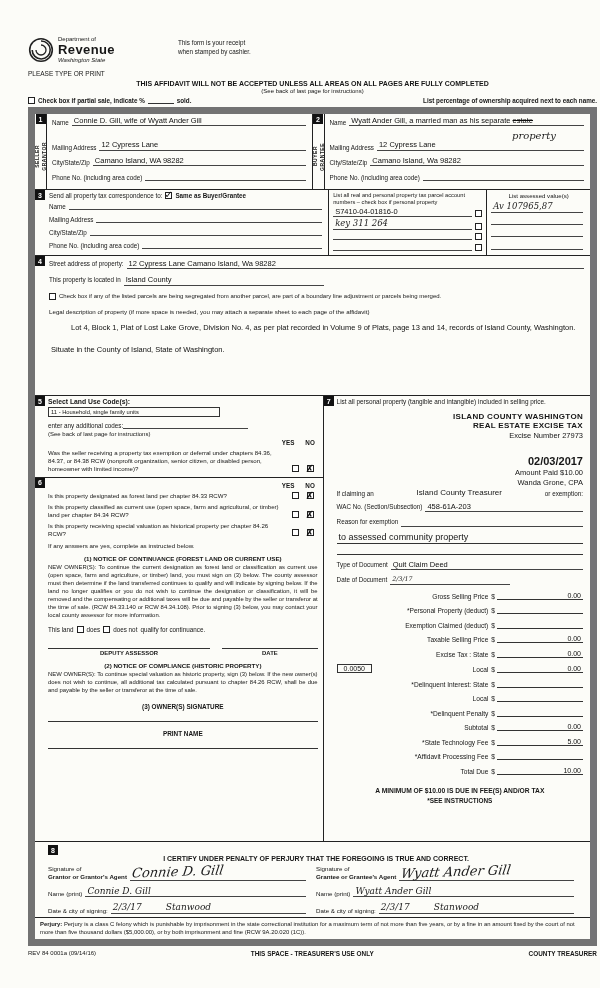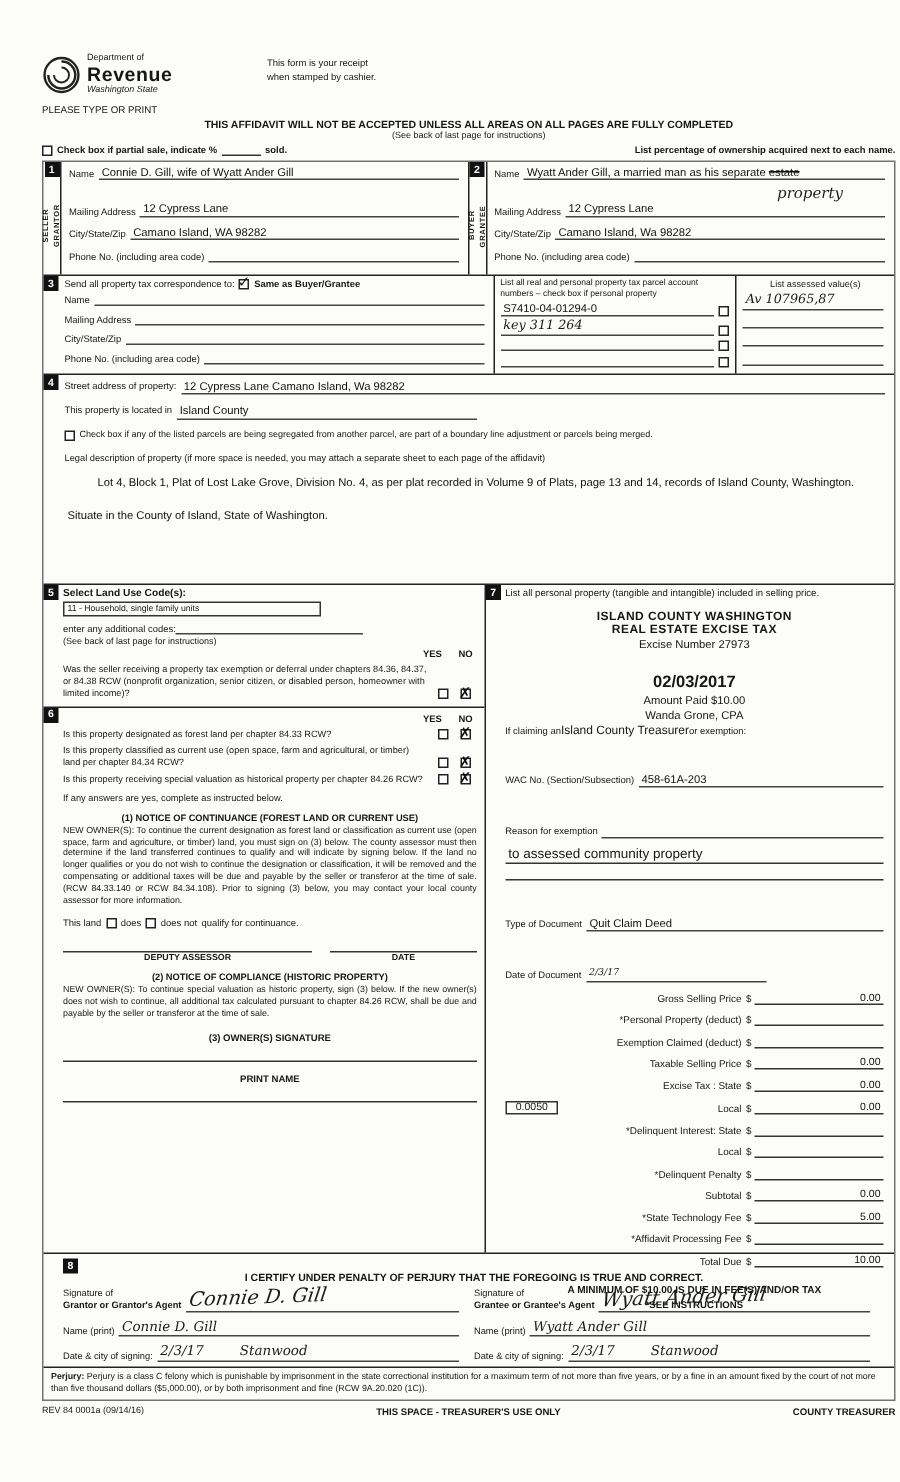--- a/index.html
+++ b/index.html
@@ -23,21 +23,21 @@
 .hdr-r{width:106px;font-size:6.3px;padding-top:3px;line-height:1.35}
 .warn{text-align:center;font-size:7px;font-weight:bold;margin-top:3px}
 .seeback{text-align:center;font-size:6px;margin-top:1px}
 .partial{display:flex;justify-content:space-between;font-size:6.3px;font-weight:bold;margin-top:3px;align-items:flex-end}
 .pleft{display:flex;align-items:flex-end;gap:3px}
 .pctline{display:inline-block;width:26px;border-bottom:1px solid #333;height:7px}
 
 .cb{display:inline-block;width:7px;height:7px;border:1px solid #222;position:relative;background:#fff;flex:none;vertical-align:-1px}
 .cb .mark{position:absolute;left:-2px;top:-4px;font-size:10px;font-weight:bold;color:#111;font-family:"DejaVu Sans",sans-serif;font-style:normal}
 
-.formbox{border:1px solid #737373;margin-top:3px}
+.formbox{border:7px solid #737373;margin-top:3px}
 .secnum{width:10px;height:10px;background:#111;color:#fff;font-size:7px;font-weight:bold;
   display:flex;align-items:center;justify-content:center;flex:none}
 .row12{display:flex;height:76px;border-bottom:1px solid #222}
 .party{width:50%;position:relative;display:flex}
 .party.first{border-right:1px solid #222}
 .sidecol{width:12px;border-right:1px solid #222;display:flex;flex-direction:column;align-items:center}
 .vwords{flex:1;display:flex;align-items:center;justify-content:center;gap:1px}
 .vword{writing-mode:vertical-rl;transform:rotate(180deg);font-size:5px;font-weight:bold;letter-spacing:.5px}
 .pfields{flex:1;padding:3px 6px 3px 5px;display:flex;flex-direction:column}
 .frow{display:flex;align-items:flex-end;font-size:6.3px}
@@ -92,27 +92,27 @@
 .nb{font-size:5.9px;line-height:1.34;text-align:justify;margin-top:2px}
 .landrow{font-size:6.3px;margin-top:6px;display:flex;align-items:center;gap:3px}
 .siglines{display:flex;gap:12px;margin-top:15px;font-size:5.9px;font-weight:bold}
 .sigl{flex:1.7;border-top:1px solid #333;text-align:center;padding-top:1px}
 .sigr{flex:1;border-top:1px solid #333;text-align:center;padding-top:1px}
 .own{font-size:6.4px;font-weight:bold;text-align:center;margin-top:8px}
 .ownline{border-bottom:1px solid #333;height:12px}
 
 .col7{flex:1;position:relative;padding:2px 7px 0 13px}
 .s7intro{font-size:6.4px;line-height:1.35}
-.stamp{text-align:center;margin-top:5px}
+.stamp{text-align:right;margin-top:5px}
 .stamp .s1{font-size:8px;font-weight:bold;letter-spacing:.3px}
 .stamp .s3{font-size:7.5px;margin-top:1px}
 .stamp .sd{font-size:11px;font-weight:bold;margin-top:15px}
-.claimrow{display:flex;align-items:flex-end;font-size:6.3px;margin-top:1px}
+.claimrow{display:flex;align-items:flex-end;justify-content:space-between;font-size:6.3px;margin-top:1px}
 .treas{font-size:8px}
-.wacrow{display:flex;align-items:center;font-size:6.3px;margin-top:25px}
+.wacrow{display:flex;align-items:flex-start;font-size:6.3px;margin-top:6px}
 .reasonval{font-size:9px;border-bottom:1px solid #333;margin-top:5px;padding:0 2px 1px 2px}
 .blankline{border-bottom:1px solid #333;height:11px}
 .dt .fill{flex:0 1 auto;min-width:120px}
 .money{margin-top:4px}
 .mrow{display:flex;align-items:flex-end;font-size:6.6px;margin-top:6.5px}
 .mlabel{flex:1;text-align:right;white-space:nowrap}
 .dollar{margin:0 2px 0 3px}
 .mval{width:86px;border-bottom:1px solid #333;text-align:right;font-size:7px;padding:0 2px;min-height:8px}
 .ratebox{border:1px solid #333;font-size:7px;padding:0 6px;margin-right:4px}
 .minimum{font-size:6.7px;font-weight:bold;text-align:center;margin-top:12px}
@@ -256,21 +256,21 @@
           </div>
         <div class="frow">
             <span class="flabel">Phone No. (including area code)</span>
             <span class="fill"></span>
           </div>
       </div>
       <div class="s3mid">
         <div class="parcel-head">List all real and personal property tax parcel account numbers – check box if personal property</div>
         <div class="pgrid">
           <div class="prow">
-              <span class="fill typed">S7410-04-01294-0</span>
+              <span class="fill typed">S7410-04-01816-0</span>
               <span class="cb"></span>
             </div>
           <div class="prow">
               <span class="fill hand av">key  311 264</span>
               <span class="cb"></span>
             </div>
           <div class="prow">
               <span class="fill"></span>
               <span class="cb"></span>
             </div>

